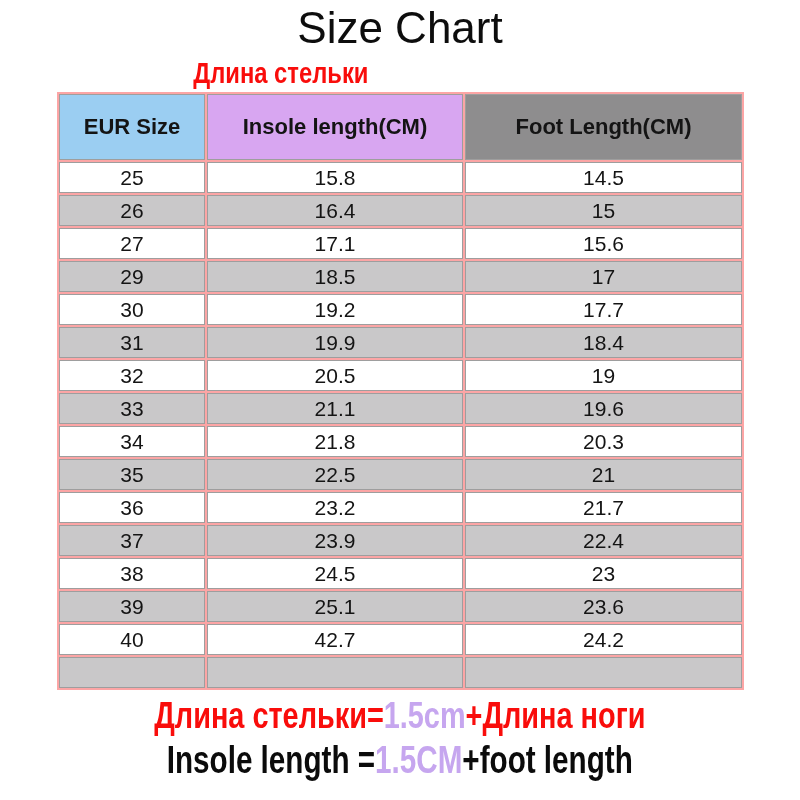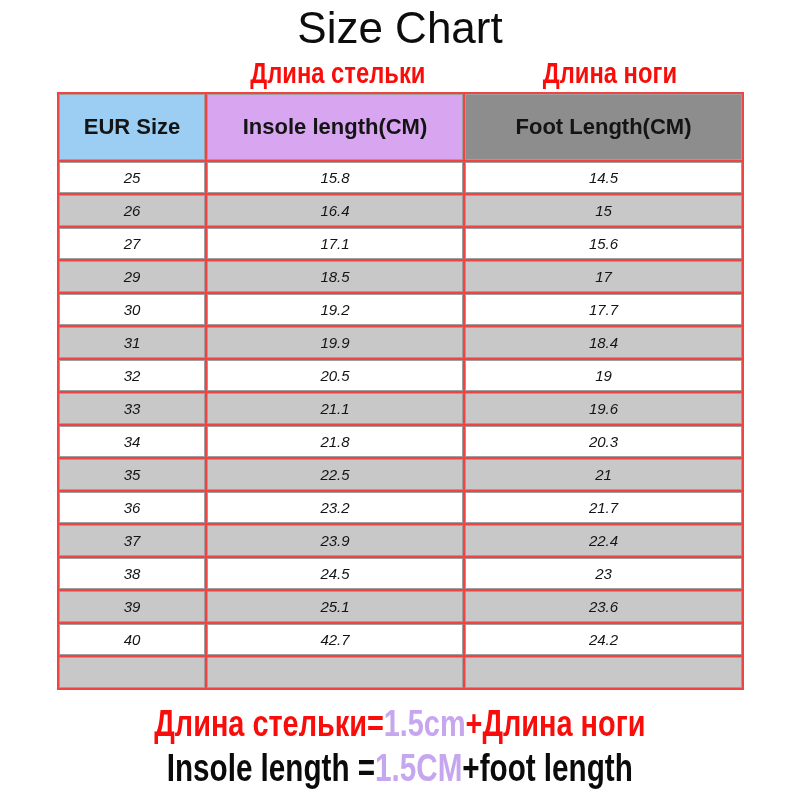--- a/index.html
+++ b/index.html
@@ -21,21 +21,20 @@
     text-align: center;
     font-size: 44px;
     font-weight: 400;
     color: #0d0d0d;
     letter-spacing: 0px;
     line-height: 1.1;
   }
   .col-labels {
     display: flex;
     align-items: center;
-    padding-left: 57px;
     height: 38px;
     margin-top: 2px;
   }
   .col-labels .spacer { width: 150px; }
   .col-label {
     display: inline-block;
     font-weight: 700;
     font-size: 29px;
     color: var(--accent-red);
     transform: scaleX(0.82);
@@ -44,73 +43,71 @@
   }
   .col-label-wrap { text-align: center; }
   .col-label-wrap.insole { width: 262px; }
   .col-label-wrap.foot   { width: 281px; }
 
   table.size-table {
     margin-left: 57px;
     border-collapse: separate;
     border-spacing: 2px;
     table-layout: fixed;
-    background: #ef4444;
+    background: #fca5a5;
   }
   table.size-table th, table.size-table td {
     border: 1px solid var(--border-gray);
     text-align: center;
     vertical-align: middle;
     color: #141414;
     overflow: hidden;
     white-space: nowrap;
   }
   table.size-table th {
     height: 62px;
     font-size: 22px;
     font-weight: 700;
   }
   table.size-table td {
     height: 27px;
-    font-size: 15px;
+    font-size: 21px;
     font-weight: 400;
-    font-style: italic;
   }
   th.h-blue   { background: var(--header-blue); }
   th.h-purple { background: var(--header-purple); }
   th.h-gray   { background: var(--header-gray); }
   tbody tr:nth-child(odd)  td { background: #ffffff; }
   tbody tr:nth-child(even) td { background: var(--row-alt-gray); }
 
   .formula {
     text-align: center;
     white-space: nowrap;
     line-height: 1.18;
   }
   .formula .squeeze {
     display: inline-block;
     transform: scaleX(0.78);
     transform-origin: center;
     font-weight: 700;
   }
-  .formula-ru { margin-top: 12px; font-size: 37px; color: var(--accent-red); }
+  .formula-ru { margin-top: 4px; font-size: 37px; color: var(--accent-red); }
   .formula-en { margin-top: 0px;  font-size: 38px; color: #0b0b0b; }
   .formula .hl { color: var(--accent-purple); }
 </style>
 </head>
 <body>
 
 <div class="page">
 
   <h1 class="title">Size Chart</h1>
 
   <div class="col-labels">
     <span class="spacer"></span>
     <span class="col-label-wrap insole"><span class="col-label">Длина стельки</span></span>
-    <span class="col-label-wrap foot"><span class="col-label">Длина ноги</span></span>
   </div>
 
   <table class="size-table">
     <colgroup>
       <col style="width:146px">
       <col style="width:256px">
       <col style="width:277px">
     </colgroup>
     <thead>
       <tr>

